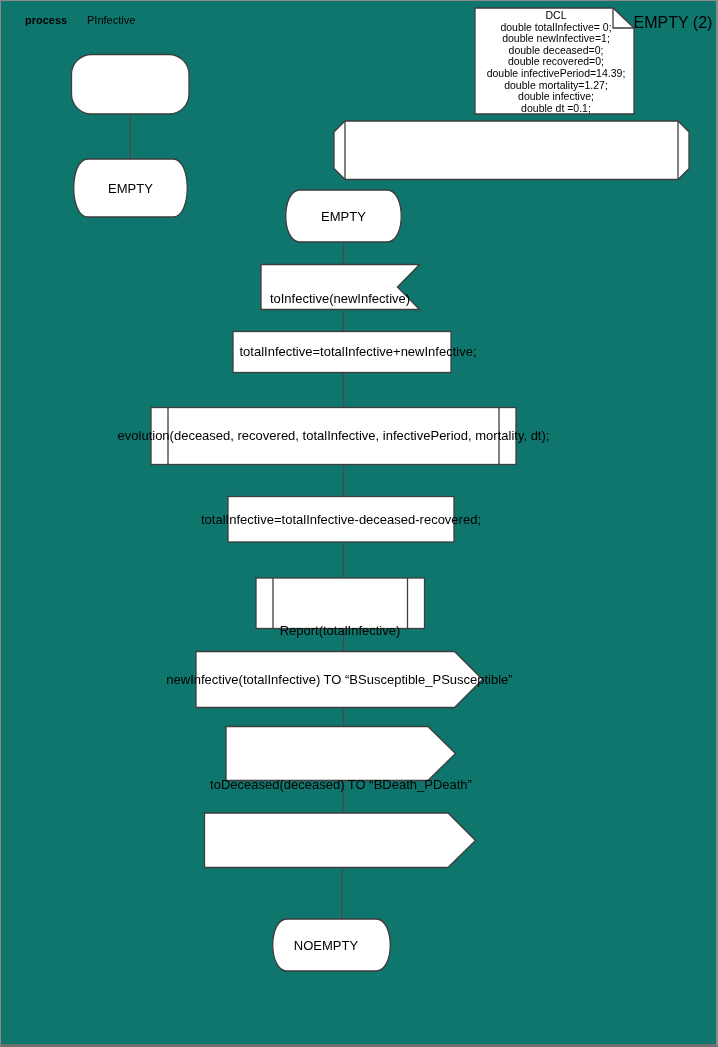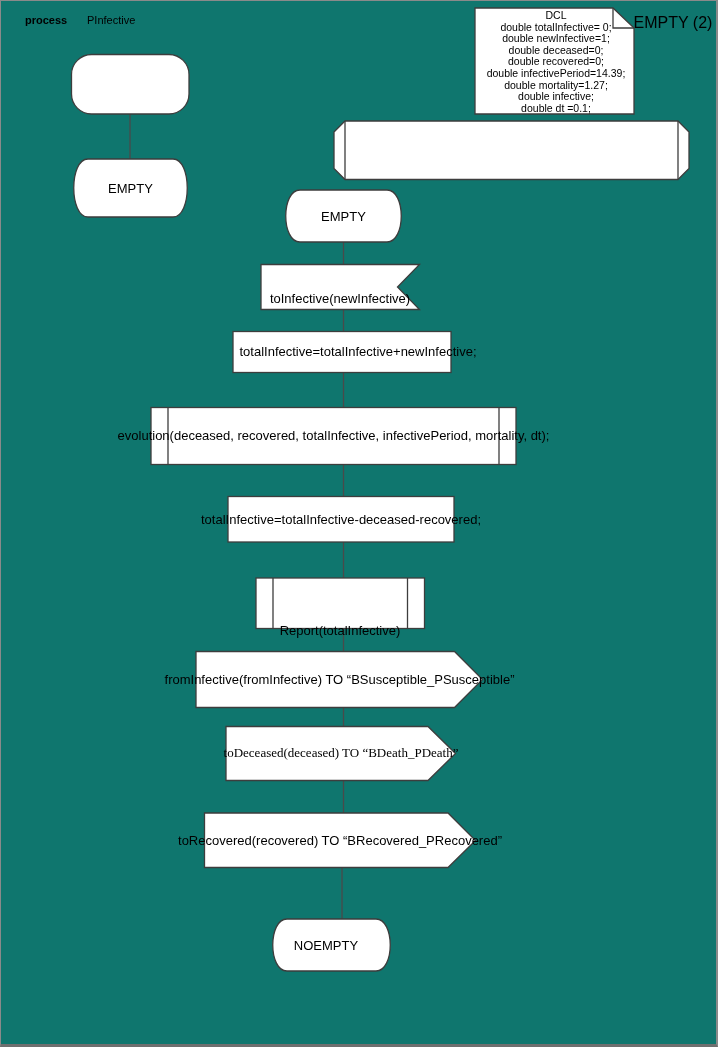--- a/index.html
+++ b/index.html
@@ -111,18 +111,17 @@
   </div>
 
 
   <div class="lbl" style="left:73px;top:158px;width:113px;height:58px;">EMPTY</div>
   <div class="lbl" style="left:285px;top:189px;width:115px;height:52px;">EMPTY</div>
   <div class="lbl" style="left:260px;top:275px;width:158px;height:45px;">toInfective(newInfective)</div>
   <div class="lbl" style="left:232px;top:330px;width:250px;height:41px;">totalInfective=totalInfective+newInfective;</div>
   <div class="lbl" style="left:150px;top:406px;width:365px;height:57px;">evolution(deceased, recovered, totalInfective, infectivePeriod, mortality, dt);</div>
   <div class="lbl" style="left:227px;top:495px;width:226px;height:46px;">totalInfective=totalInfective-deceased-recovered;</div>
   <div class="lbl" style="left:255px;top:560px;width:168px;height:50px;margin-top:44px;">Report(totalInfective)</div>
-  <div class="lbl" style="left:195px;top:650px;width:287px;height:56px;">fromInfective(fromInfective) TO “BSusceptible_PSusceptible”</div>
-  <div class="lbl" style="left:225px;top:724px;width:230px;height:54px;font-family:Liberation Serif, serif;">toDeceased(deceased) TO “BDeath_PDeath”</div>
-  <div class="lbl" style="left:203px;top:812px;width:272px;height:54px;">toRecovered(recovered) TO “BRecovered_PRecovered”</div>
+  <div class="lbl" style="left:195px;top:650px;width:287px;height:56px;">newInfective(totalInfective) TO “BSusceptible_PSusceptible”</div>
+  <div class="lbl" style="left:225px;top:756px;width:230px;height:54px;">toDeceased(deceased) TO “BDeath_PDeath”</div>
   <div class="lbl" style="left:272px;top:918px;width:106px;height:52px;">NOEMPTY</div>
 
 </div>
 
 </body></html>

